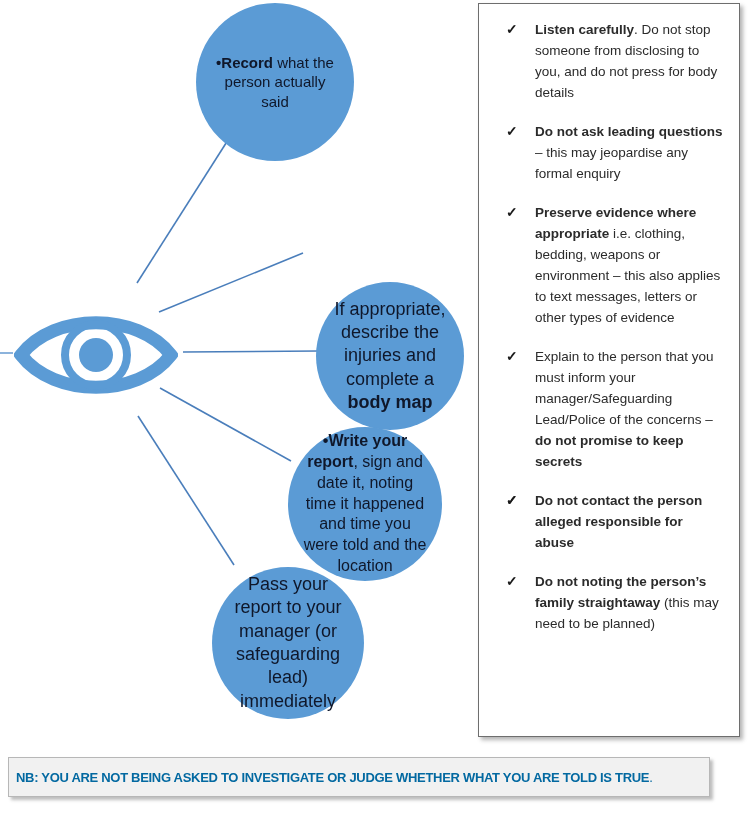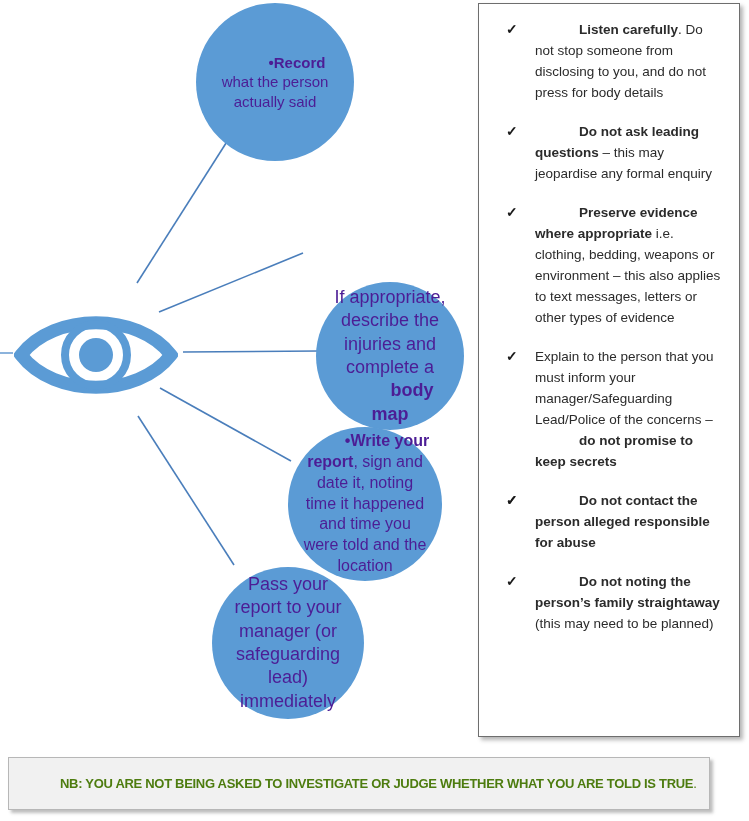--- a/index.html
+++ b/index.html
@@ -6,51 +6,51 @@
   .canvas{
     position:relative;width:749px;height:821px;background:#ffffff;overflow:hidden;
     font-family:"Liberation Sans",sans-serif;
   }
   
   .connectors{position:absolute;left:0;top:0;z-index:1;}
   
   .eye{position:absolute;left:14px;top:299px;width:164px;height:112px;z-index:2;}
   
   .bubble{
-    position:absolute;border-radius:50%;background:#5b9bd5;color:#4c1d95;
+    position:absolute;border-radius:50%;background:#5b9bd5;color:#0f172a;
     display:flex;align-items:center;justify-content:center;text-align:center;
     z-index:3;line-height:1.3;box-sizing:border-box;
   }
   .b1{left:196px;top:3px;width:158px;height:158px;font-size:15px;padding:0 20px;}
   .b2{left:291px;top:132px;width:141px;height:141px;font-size:14.5px;padding:0 16px;}
   .b3{left:316px;top:282px;width:148px;height:148px;font-size:18px;padding:0 18px;}
   .b4{left:288px;top:427px;width:154px;height:154px;font-size:16px;padding:0 12px;}
   .b5{left:212px;top:567px;width:152px;height:152px;font-size:18px;padding:0 14px;}
-  .seg-bold{font-weight:bold;margin-left:44px;}
+  .seg-bold{font-weight:bold;}
   
   .panel{
     position:absolute;left:478px;top:3px;width:262px;height:734px;
     background:#ffffff;border:1px solid #6e6e6e;box-sizing:border-box;
     box-shadow:3px 3px 4px rgba(90,90,90,0.45);
     padding:15px 14px 0 0;z-index:4;
   }
   .check-item{
     position:relative;padding-left:56px;margin-bottom:18px;
     font-size:13.5px;line-height:21px;color:#2b2b2b;
   }
   .check-item .check{
     position:absolute;left:27px;top:0;color:#1a1a1a;font-size:14px;font-weight:bold;
   }
   
   .note{
-    position:absolute;left:8px;top:757px;width:702px;height:53px;
+    position:absolute;left:8px;top:757px;width:702px;height:40px;
     background:#f1f1f1;border:1px solid #b7b7b7;box-sizing:border-box;
     box-shadow:3px 3px 3px rgba(110,110,110,0.45);
     display:flex;align-items:center;padding-left:7px;z-index:4;
-    font-size:13px;letter-spacing:-0.3px;color:#4d7c0f;white-space:nowrap;
+    font-size:13px;letter-spacing:-0.3px;color:#0369a1;white-space:nowrap;
   }
 </style>
 </head>
 <body>
 
 <div class="canvas">
 
   <svg class="connectors" width="480" height="760">
     <line x1="137" y1="283" x2="228" y2="140" stroke="#4a7ebb" stroke-width="1.6"></line>
     <line x1="159" y1="312" x2="303" y2="253" stroke="#4a7ebb" stroke-width="1.6"></line>

